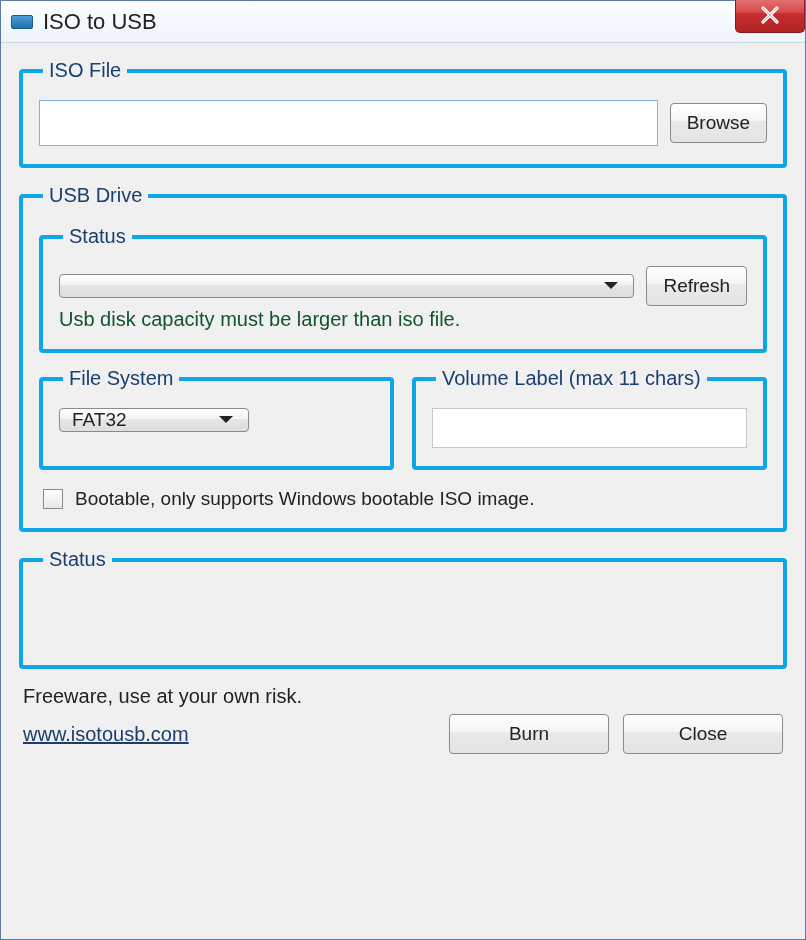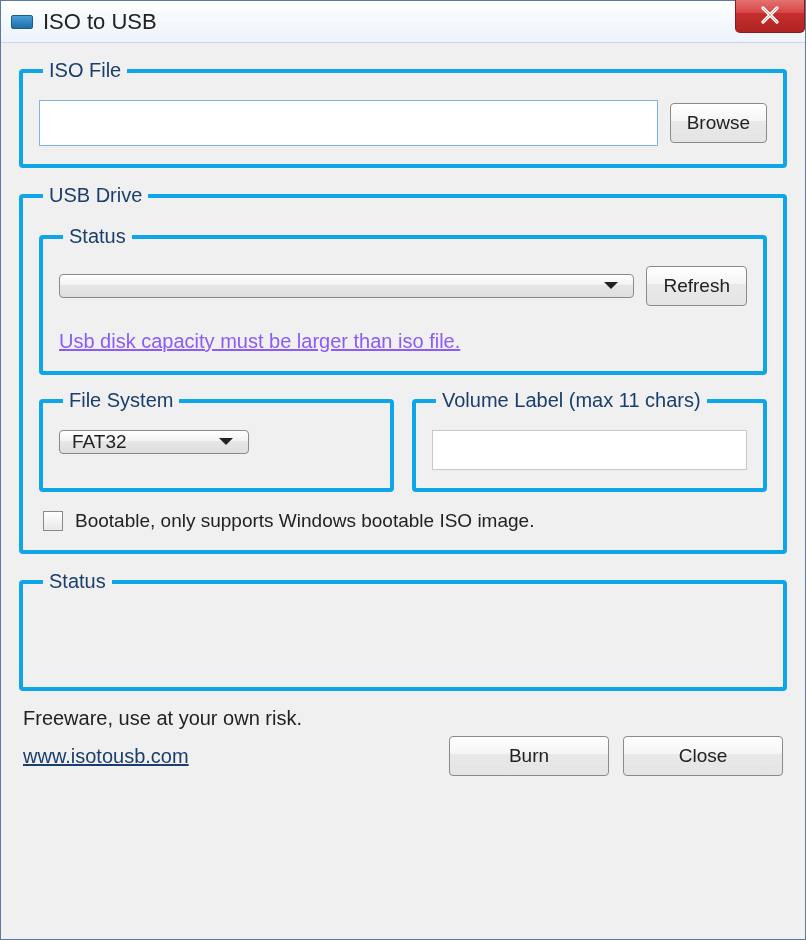--- a/index.html
+++ b/index.html
@@ -117,24 +117,23 @@
     position: relative;
   }
   .select-like .caret {
     position: absolute;
     right: 14px;
     top: 50%;
     transform: translateY(-50%);
   }
   .caret svg { display:block; }
   .hint {
-    margin-top: 24px;
-    font-size: 20px;
-    color: #8b5cf6;
-    text-decoration: underline;
+    margin-top: 2px;
+    font-size: 20px;
+    color: #14532d;
   }
   .two-col {
     display: flex;
     gap: 18px;
     margin-top: 14px;
   }
   .two-col fieldset.group { flex:1; margin:0; }
   .checkbox-row {
     display: flex;
     align-items: center;

